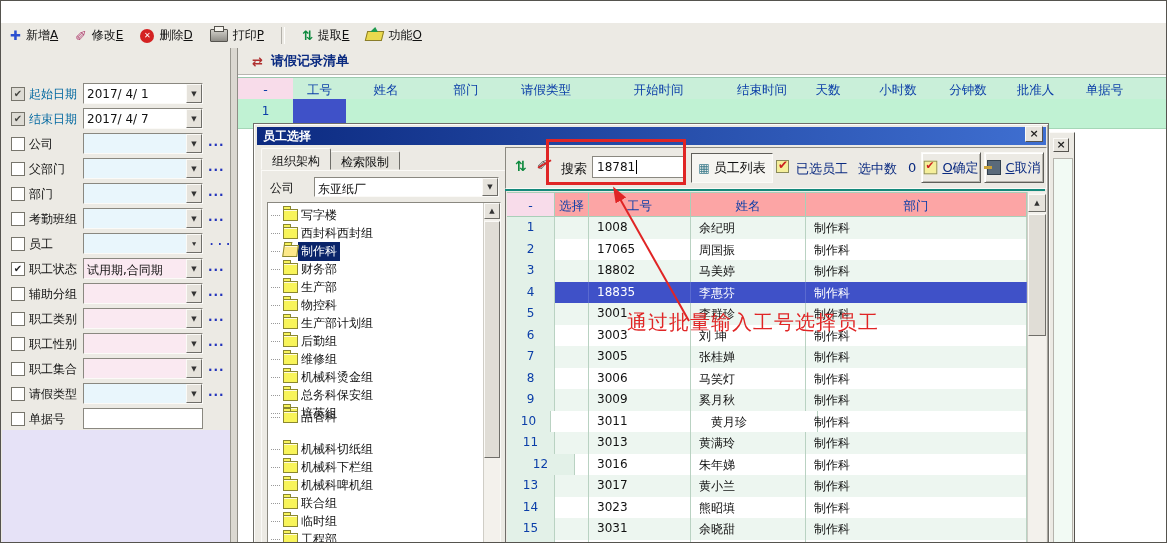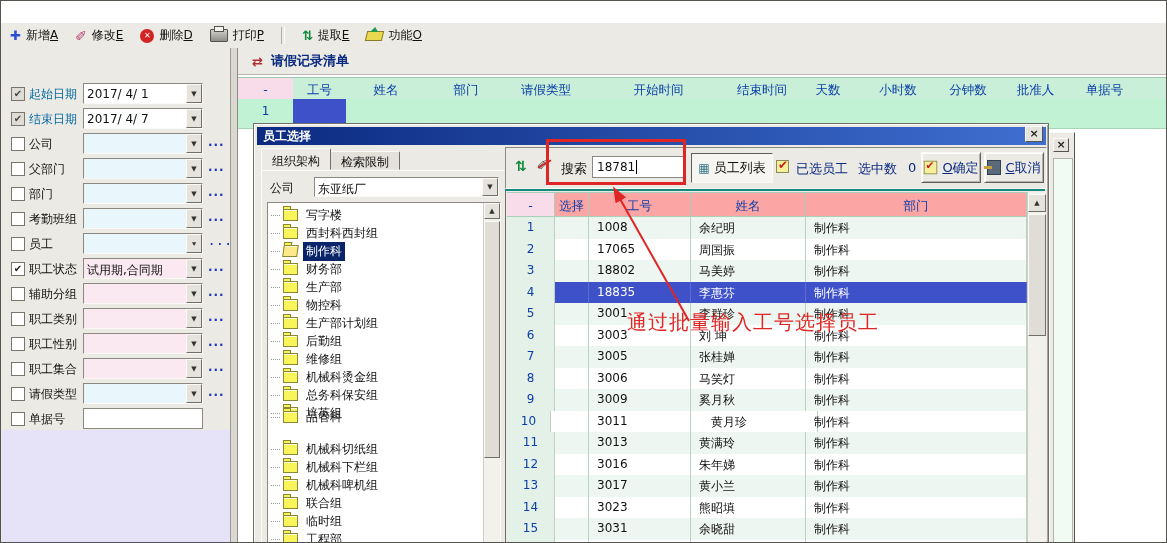--- a/index.html
+++ b/index.html
@@ -92,21 +92,21 @@
           border:1px solid;border-color:#fbfaf7 #6f6e69 #6f6e69 #fbfaf7}
   .treebox{position:absolute;left:5px;top:31px;width:232px;height:343px;background:#fff;
            border:1px solid;border-color:#8a8880 #fbfaf7 #fbfaf7 #8a8880;overflow:hidden}
   .t-item{position:absolute;left:3px;height:18px;display:flex;align-items:center;white-space:nowrap}
   .t-conn{width:9px;border-top:1px dotted #999;margin-right:3px}
   .fold{width:13px;height:10px;background:#f8f45a;border:1px solid #8a8730;position:relative;
         box-shadow:inset 0 1px 0 #fffbe0}
   .fold::before{content:"";position:absolute;left:-1px;top:-4px;width:6px;height:2px;background:#f8f45a;
                 border:1px solid #8a8730;border-bottom:none}
   .t-item.sel .fold{background:#fde98a;transform:skewX(-8deg)}
-  .t-label{margin-left:5px;padding:1px 3px}
+  .t-label{padding:1px 3px}
   .t-item.sel .t-label{background:#0a246a;color:#fff}
   .t-scroll{position:absolute;right:0;top:0;width:16px;height:100%;background:#f3f1ec;border-left:1px solid #cfcdc6}
   .sb-btn{background:#e6e3dc;border:1px solid;border-color:#fbfaf7 #6f6e69 #6f6e69 #fbfaf7;
           display:flex;align-items:center;justify-content:center;font-size:7px;color:#333;box-sizing:border-box}
   .sb-thumb{position:absolute;left:0;width:100%;background:#e0ddd6;border:1px solid;
             border-color:#fbfaf7 #6f6e69 #6f6e69 #fbfaf7;box-sizing:border-box}
 
   .rt-toolbar{position:absolute;left:251px;top:23px;width:540px;height:40px;background:#eceae4;
               border:1px solid;border-color:#8a8880 #fbfaf7 #fbfaf7 #8a8880}
   .ic-refresh{position:absolute;left:9px;top:10px;color:#0e8a3e;font-weight:bold;font-size:14px}
@@ -577,21 +577,21 @@
           <div class="ecell dcell" style="left: 299px; width: 221px;">制作科</div>
         </div>
         <div class="erow alt" style="left: 253px; top: 308px; width: 520px; height: 21.5px;">
           <div class="ecell n" style="left: 0px; width: 48px;">11</div>
           <div class="ecell dcell" style="left: 48px; width: 34px;"></div>
           <div class="ecell dcell" style="left: 82px; width: 102px;">3013</div>
           <div class="ecell dcell" style="left: 184px; width: 115px;">黄满玲</div>
           <div class="ecell dcell" style="left: 299px; width: 221px;">制作科</div>
         </div>
         <div class="erow" style="left: 253px; top: 329.5px; width: 520px; height: 21.5px;">
-          <div class="ecell n" style="left: 0px; width: 48px;">12</div>
+          <div class="ecell n" style="left: 0px; width: 68px;">12</div>
           <div class="ecell dcell" style="left: 48px; width: 34px;"></div>
           <div class="ecell dcell" style="left: 82px; width: 102px;">3016</div>
           <div class="ecell dcell" style="left: 184px; width: 115px;">朱年娣</div>
           <div class="ecell dcell" style="left: 299px; width: 221px;">制作科</div>
         </div>
         <div class="erow alt" style="left: 253px; top: 351px; width: 520px; height: 21.5px;">
           <div class="ecell n" style="left: 0px; width: 48px;">13</div>
           <div class="ecell dcell" style="left: 48px; width: 34px;"></div>
           <div class="ecell dcell" style="left: 82px; width: 102px;">3017</div>
           <div class="ecell dcell" style="left: 184px; width: 115px;">黄小兰</div>

